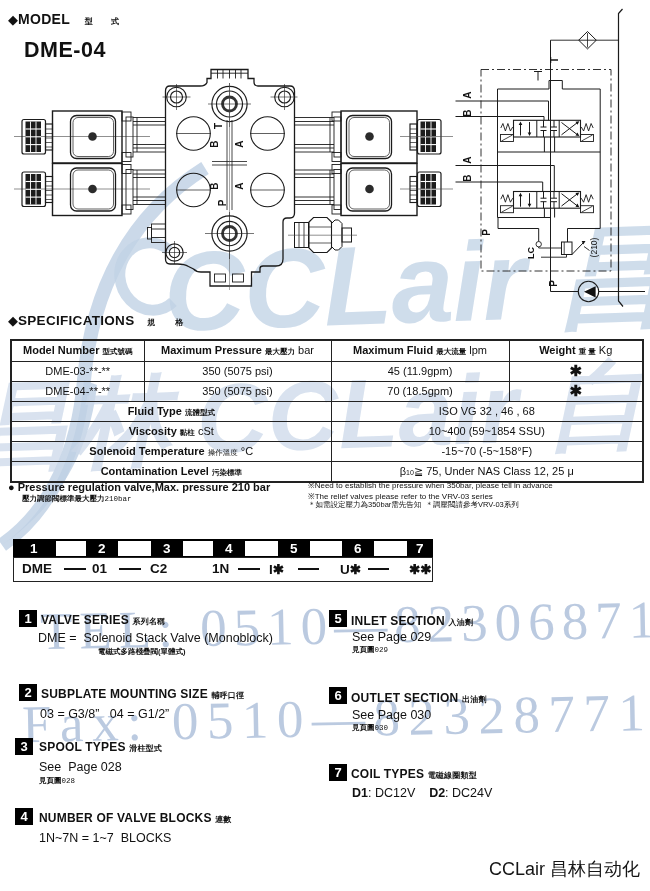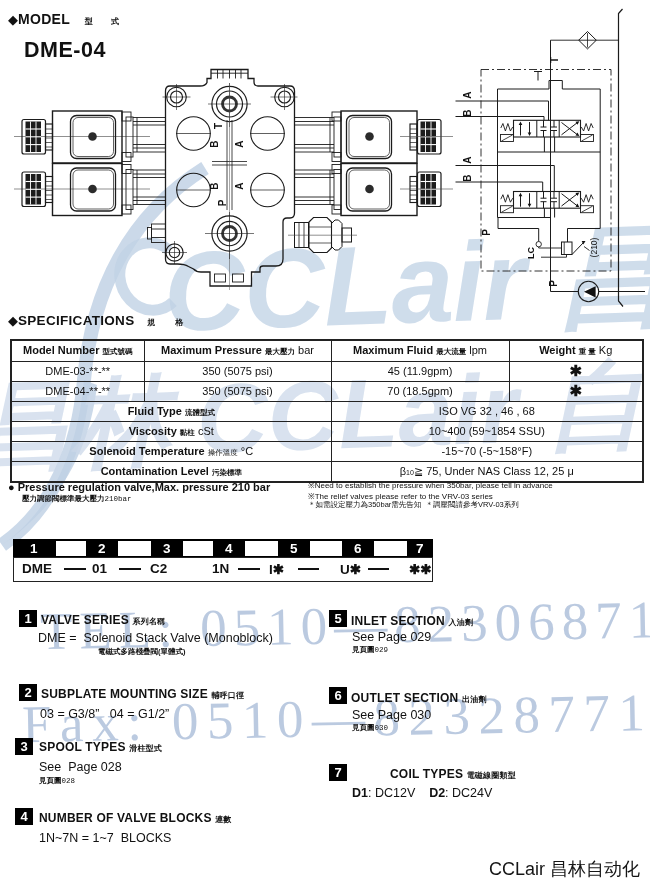--- a/index.html
+++ b/index.html
@@ -593,18 +593,18 @@
 <div class="sect-title" style="left:351px;top:614px;">INLET SECTION <span class="cn">入油劑</span></div>
 <div class="sect-body" style="left:352px;top:630px;">See Page 029</div>
 <div class="sect-cn" style="left:352px;top:645px;">見頁圖<span style="font-family:'Liberation Mono',monospace;font-weight:normal;">029</span></div>
 
 <div class="numbox" style="left:329px;top:687px;">6</div>
 <div class="sect-title" style="left:351px;top:691px;">OUTLET SECTION <span class="cn">出油劑</span></div>
 <div class="sect-body" style="left:352px;top:708px;">See Page 030</div>
 <div class="sect-cn" style="left:352px;top:723px;">見頁圖<span style="font-family:'Liberation Mono',monospace;font-weight:normal;">030</span></div>
 
 <div class="numbox" style="left:329px;top:764px;">7</div>
-<div class="sect-title" style="left:351px;top:767px;margin-left:39px;">COIL TYPES <span class="cn">電磁線圈類型</span></div>
+<div class="sect-title" style="left:351px;top:767px;">COIL TYPES <span class="cn">電磁線圈類型</span></div>
 <div class="sect-body" style="left:352px;top:786px;"><b>D1</b>: DC12V&nbsp;&nbsp;&nbsp; <b>D2</b>: DC24V</div>
 
 <div class="abs" style="left:489px;top:857px;font-size:18px;color:#151515;white-space:nowrap;">CCLair 昌林自动化</div>
 
 </div>
 
 </body></html>

